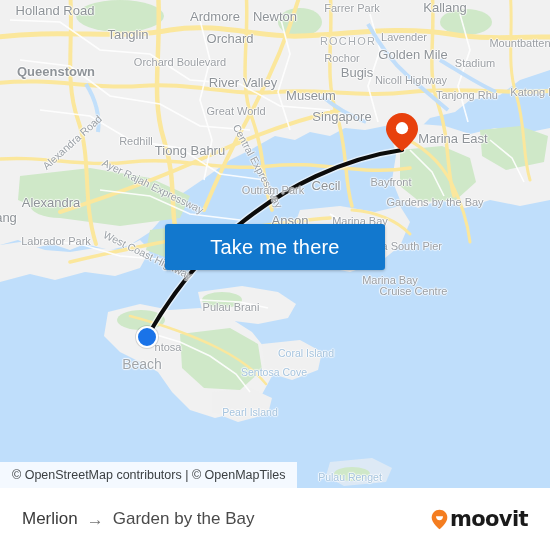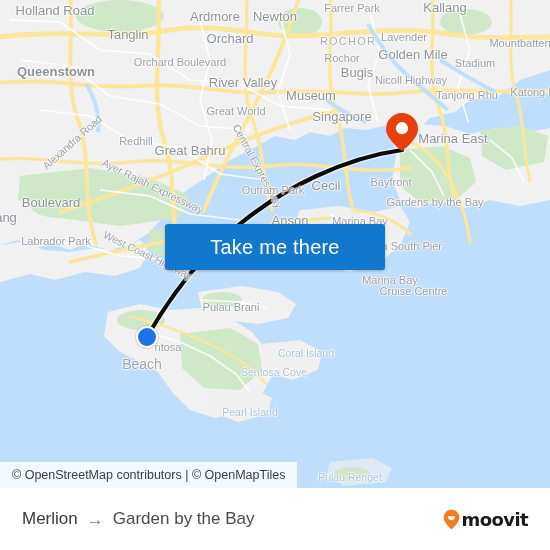--- a/index.html
+++ b/index.html
@@ -133,21 +133,21 @@
   #route-arrow  { color: #767676; font-size: 17px; line-height: 1; }
   #route-dest   { color: #4a4a4a; }
 
   #moovit-logo {
     display: flex;
     align-items: center;
     gap: 2px;
   }
   #moovit-wordmark {
     font-family: "DejaVu Sans", sans-serif;
-    font-size: 18px;
+    font-size: 21px;
     font-weight: bold;
     color: #1a1a1a;
     letter-spacing: -.6px;
   }
 </style>
 </head>
 <body>
 
 <div id="app">
 
@@ -279,28 +279,28 @@
         <div class="map-label lbl-big" style="left: 243px; top: 82px;">River Valley</div>
         <div class="map-label lbl-big" style="left: 357px; top: 72px;">Bugis</div>
         <div class="map-label lbl-place" style="left: 411px; top: 80px;">Nicoll Highway</div>
         <div class="map-label lbl-place" style="left: 467px; top: 95px;">Tanjong Rhu</div>
         <div class="map-label lbl-place" style="left: 533px; top: 92px;">Katong P</div>
         <div class="map-label lbl-place" style="left: 236px; top: 111px;">Great World</div>
         <div class="map-label lbl-big" style="left: 311px; top: 95px;">Museum</div>
         <div class="map-label lbl-big" style="left: 342px; top: 116px;">Singapore</div>
         <div class="map-label lbl-road" style="left: 72px; top: 142px; transform: translate(-50%, -50%) rotate(-42deg);">Alexandra Road</div>
         <div class="map-label lbl-place" style="left: 136px; top: 141px;">Redhill</div>
-        <div class="map-label lbl-big" style="left: 190px; top: 150px;">Great Bahru</div>
+        <div class="map-label lbl-big" style="left: 190px; top: 150px;">Tiong Bahru</div>
         <div class="map-label lbl-road" style="left: 258px; top: 166px; transform: translate(-50%, -50%) rotate(62deg);">Central Expressway</div>
         <div class="map-label lbl-big" style="left: 453px; top: 138px;">Marina East</div>
         <div class="map-label lbl-road" style="left: 153px; top: 186px; transform: translate(-50%, -50%) rotate(26deg);">Ayer Rajah Expressway</div>
         <div class="map-label lbl-place" style="left: 273px; top: 190px;">Outram Park</div>
         <div class="map-label lbl-big" style="left: 326px; top: 185px;">Cecil</div>
         <div class="map-label lbl-place" style="left: 391px; top: 182px;">Bayfront</div>
-        <div class="map-label lbl-big" style="left: 51px; top: 202px;">Boulevard</div>
+        <div class="map-label lbl-big" style="left: 51px; top: 202px;">Alexandra</div>
         <div class="map-label lbl-place" style="left: 435px; top: 202px;">Gardens by the Bay</div>
         <div class="map-label lbl-big" style="left: 6px; top: 217px;">ang</div>
         <div class="map-label lbl-place" style="left: 56px; top: 241px;">Labrador Park</div>
         <div class="map-label lbl-big" style="left: 290px; top: 220px;">Anson</div>
         <div class="map-label lbl-place" style="left: 360px; top: 221px;">Marina Bay</div>
         <div class="map-label lbl-road" style="left: 148px; top: 255px; transform: translate(-50%, -50%) rotate(26deg);">West Coast Highway</div>
         <div class="map-label lbl-place" style="left: 398px; top: 246px;">Marina South Pier</div>
         <div class="map-label lbl-place" style="left: 390px; top: 280px;">Marina Bay</div>
         <div class="map-label lbl-place" style="left: 390px; top: 291px; padding-left: 47px;">Cruise Centre</div>
         <div class="map-label lbl-place" style="left: 231px; top: 307px;">Pulau Brani</div>

